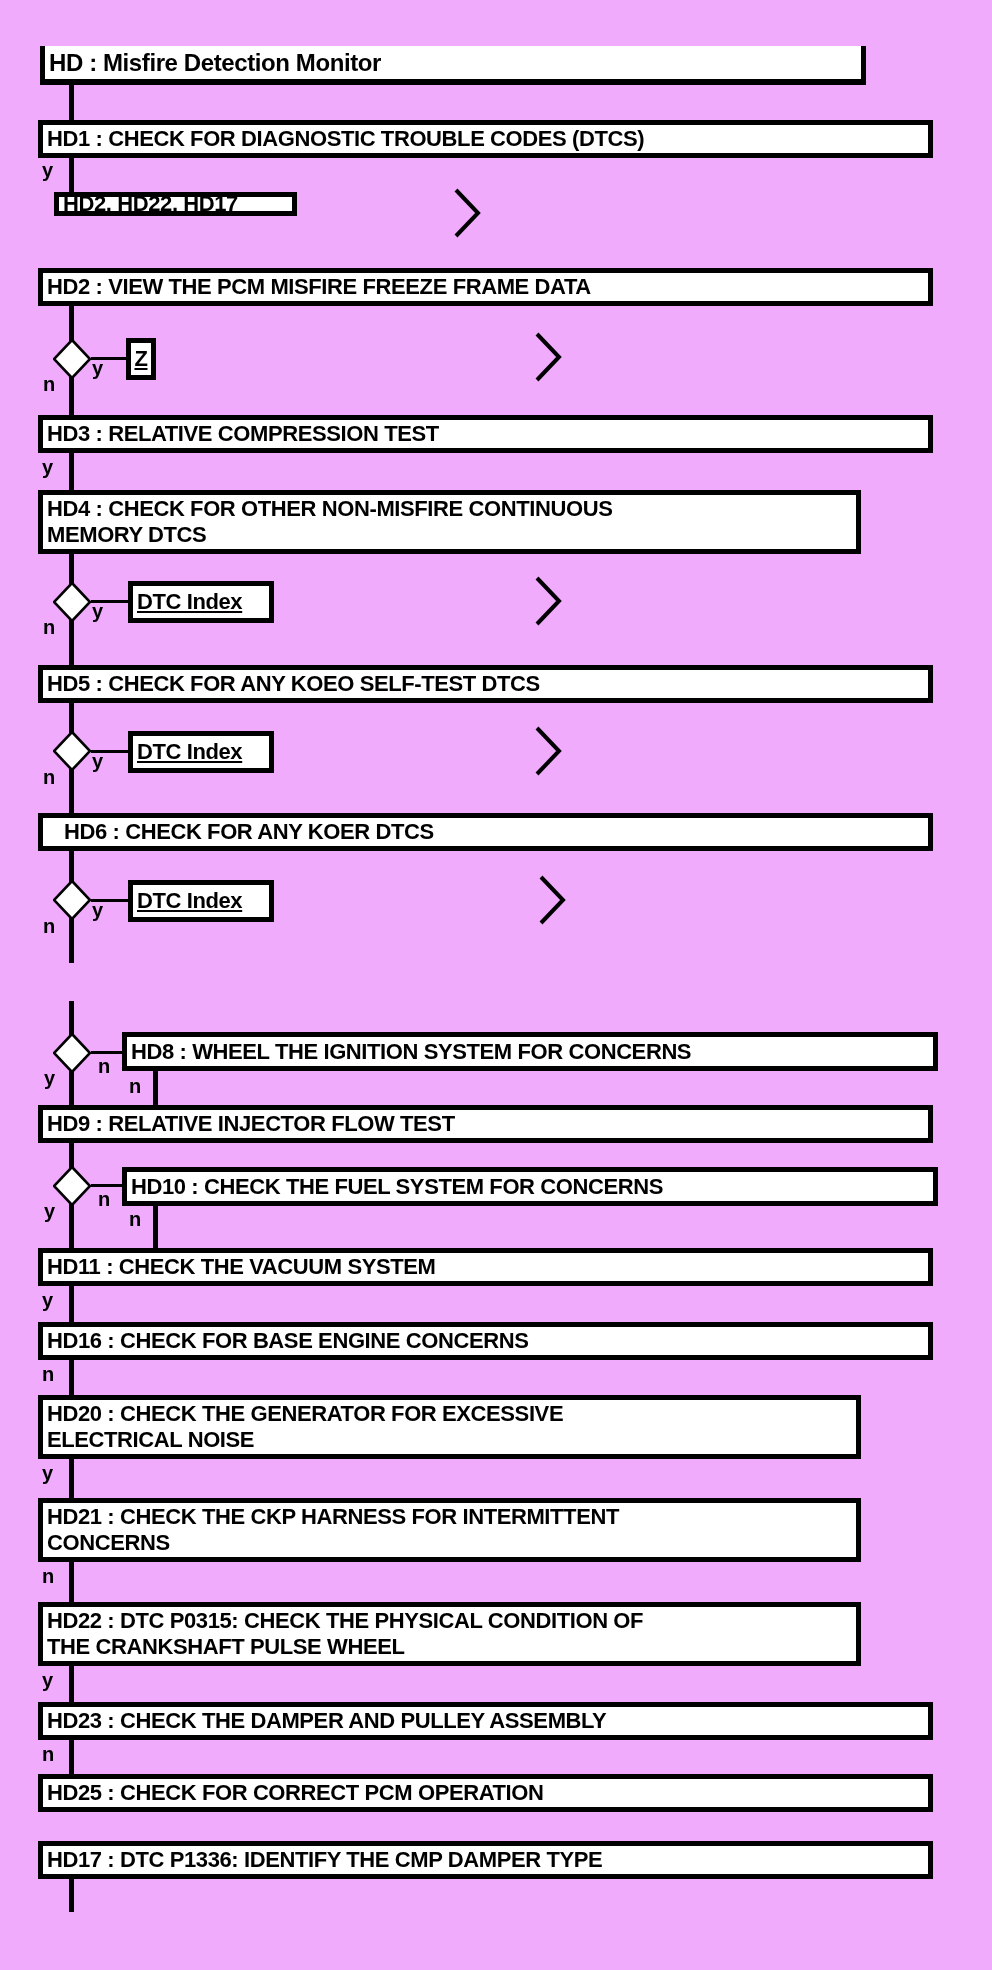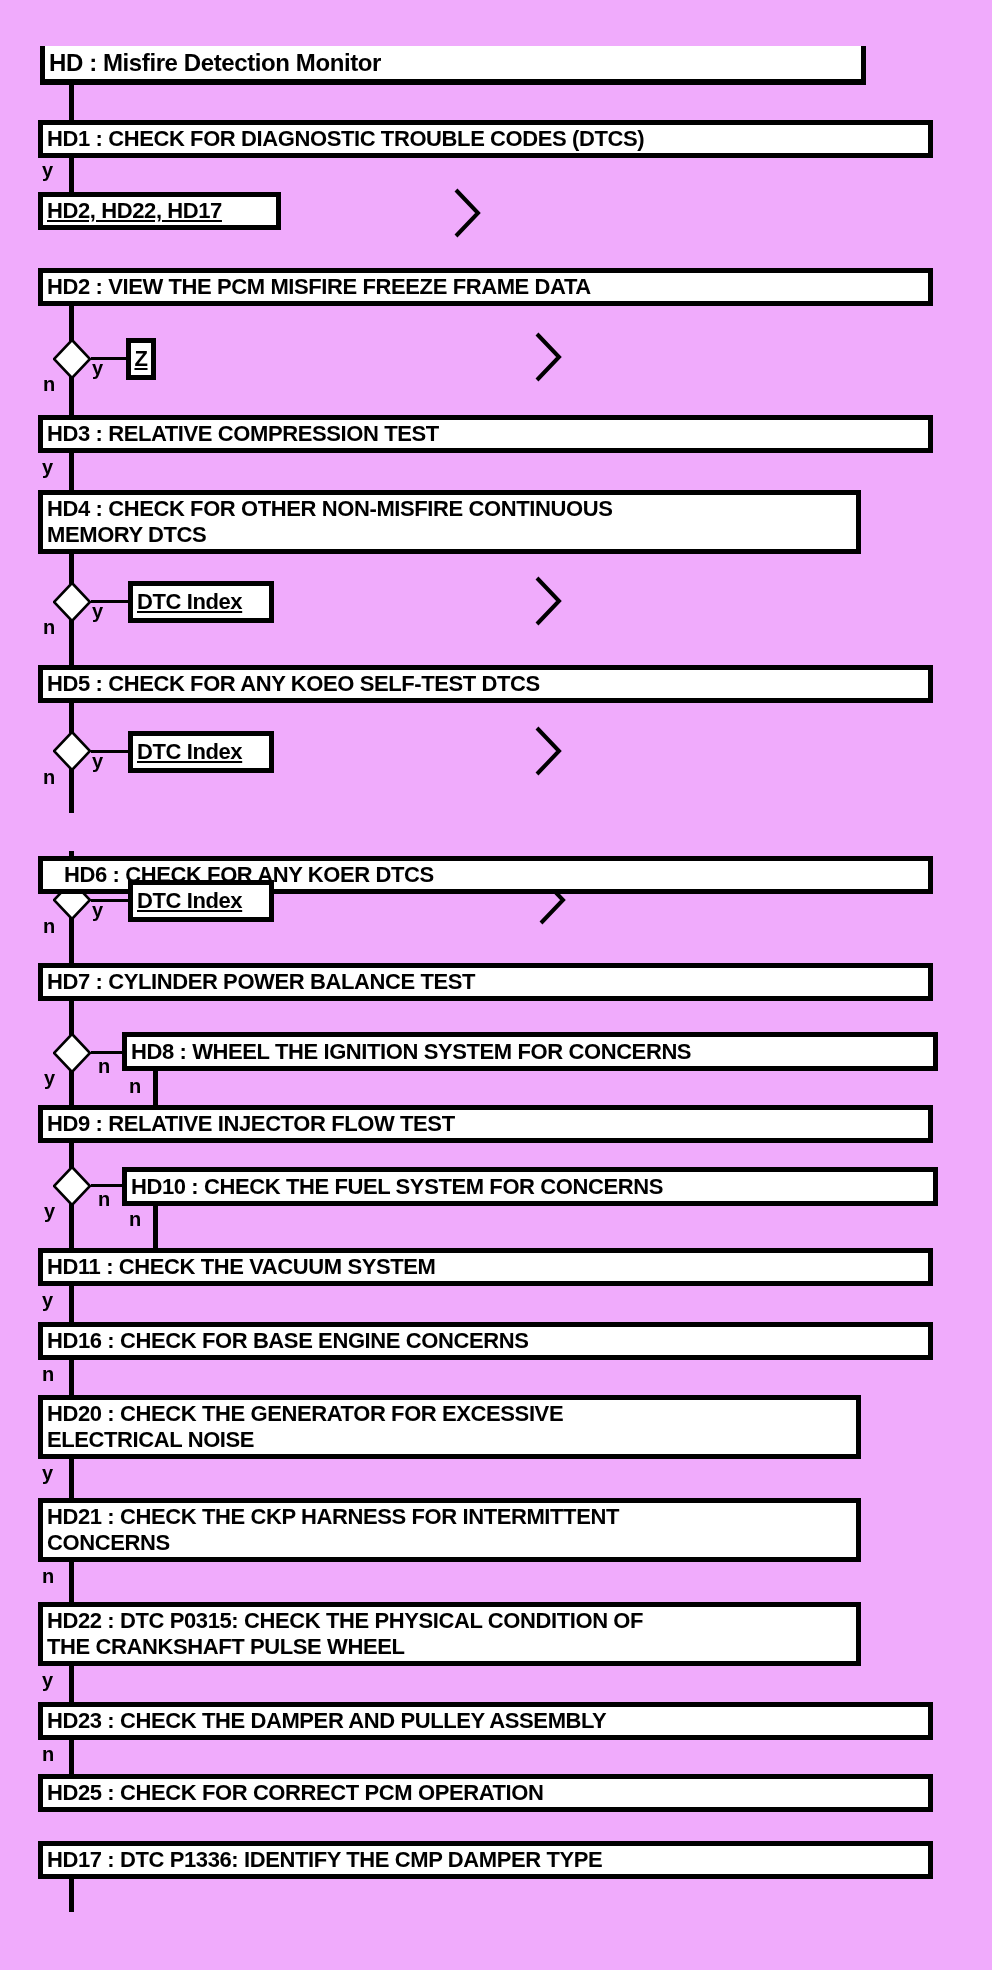--- a/index.html
+++ b/index.html
@@ -102,32 +102,31 @@
       <polyline points="4,4 26,27 4,50" fill="none" stroke="#000" stroke-width="4"></polyline>
     </svg>
   <svg class="chev" style="left:533px;top:724px;" viewBox="0 0 30 54">
       <polyline points="4,4 26,27 4,50" fill="none" stroke="#000" stroke-width="4"></polyline>
     </svg>
   <svg class="chev" style="left:537px;top:873px;" viewBox="0 0 30 54">
       <polyline points="4,4 26,27 4,50" fill="none" stroke="#000" stroke-width="4"></polyline>
     </svg>
 
   <div class="box main" style="top:120px;">HD1 : CHECK FOR DIAGNOSTIC TROUBLE CODES (DTCS)</div>
-  <div class="box" style="left:38px;top:192px;width:243px;height:38px;text-decoration:underline;">HD2, HD22, HD17</div>
+  <div class="box" style="left:54px;top:192px;width:243px;height:24px;">HD2, HD22, HD17</div>
   <div class="box main" style="top:268px;">HD2 : VIEW THE PCM MISFIRE FREEZE FRAME DATA</div>
   <div class="box lnk" style="left:126px;top:338px;width:30px;height:42px;justify-content:center;padding-left:0;">Z</div>
   <div class="box main" style="top:415px;">HD3 : RELATIVE COMPRESSION TEST</div>
   <div class="box main2" style="top:490px;">HD4 : CHECK FOR OTHER NON-MISFIRE CONTINUOUS
 MEMORY DTCS</div>
   <div class="box lnk" style="left:128px;top:581px;width:146px;height:42px;">DTC Index</div>
   <div class="box main" style="top:665px;">HD5 : CHECK FOR ANY KOEO SELF-TEST DTCS</div>
   <div class="box lnk" style="left:128px;top:731px;width:146px;height:42px;">DTC Index</div>
-  <div class="box main" style="top:856px;padding-left:21px;">HD6 : CHECK FOR ANY KOER DTCS</div>
+  <div class="box main" style="top:813px;padding-left:21px;">HD6 : CHECK FOR ANY KOER DTCS</div>
   <div class="box lnk" style="left:128px;top:880px;width:146px;height:42px;">DTC Index</div>
-  <div class="box main" style="top:963px;">HD7 : CYLINDER POWER BALANCE TEST</div>
   <div class="box wide" style="top:1032px;">HD8 : WHEEL THE IGNITION SYSTEM FOR CONCERNS</div>
   <div class="box main" style="top:1105px;">HD9 : RELATIVE INJECTOR FLOW TEST</div>
   <div class="box wide" style="top:1167px;">HD10 : CHECK THE FUEL SYSTEM FOR CONCERNS</div>
   <div class="box main" style="top:1248px;">HD11 : CHECK THE VACUUM SYSTEM</div>
   <div class="box main" style="top:1322px;">HD16 : CHECK FOR BASE ENGINE CONCERNS</div>
   <div class="box main2" style="top:1395px;">HD20 : CHECK THE GENERATOR FOR EXCESSIVE
 ELECTRICAL NOISE</div>
   <div class="box main2" style="top:1498px;">HD21 : CHECK THE CKP HARNESS FOR INTERMITTENT
 CONCERNS</div>
   <div class="box main2" style="top:1602px;">HD22 : DTC P0315: CHECK THE PHYSICAL CONDITION OF

